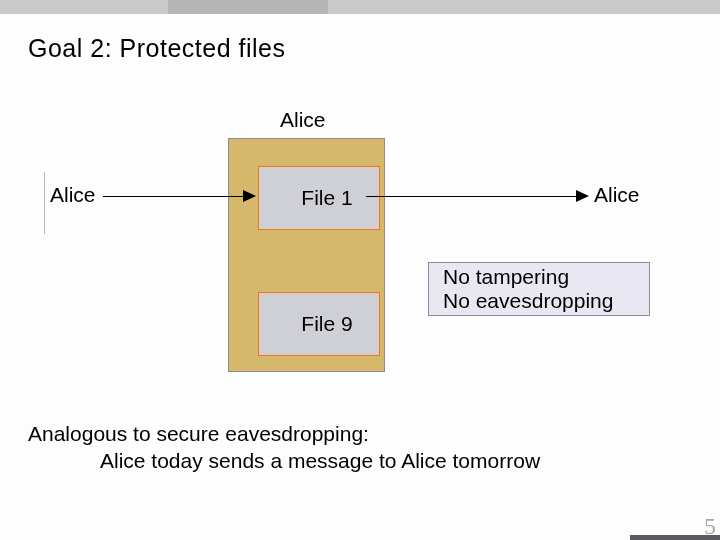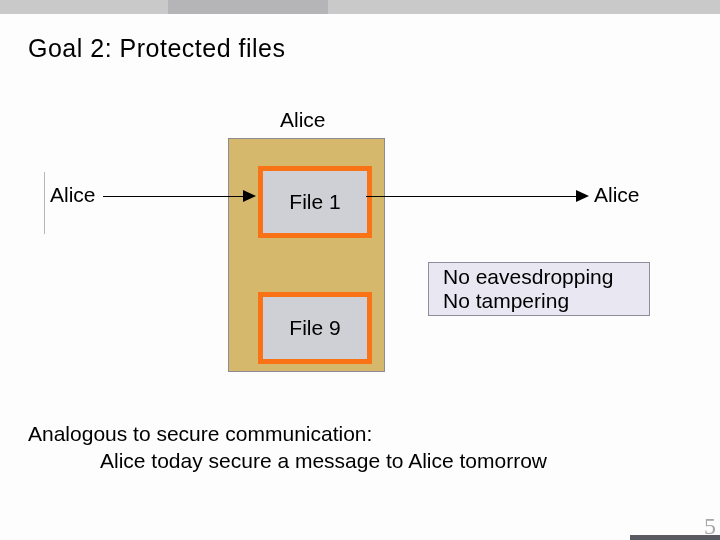--- a/index.html
+++ b/index.html
@@ -28,23 +28,24 @@
     font-size:21px;
   }
   .disk-box{
     position:absolute;left:228px;top:138px;width:155px;height:232px;
     background:#d6b86d;
     border:1px solid #8c8c92;
   }
   .file-box{
     position:absolute;width:104px;height:62px;
     background:#cfcfd6;
-    border:5px solid #f97316;
+    border:1px solid #f97316;
     display:flex;align-items:center;justify-content:center;
     font-size:21px;
+    padding-left:16px;
   }
   .file1{left:258px;top:166px;}
   .file2{left:258px;top:292px;}
 
   .alice-left{
     position:absolute;left:50px;top:183px;font-size:21px;
   }
   .alice-right{
     position:absolute;left:594px;top:183px;font-size:21px;
   }
@@ -110,23 +111,23 @@
 <div class="disk-box"></div>
 <div class="file-box file1">File 1</div>
 <div class="file-box file2">File 9</div>
 
 <div class="arrow-line arr1"></div>
 <div class="arrow-head-r arr1h"></div>
 <div class="arrow-line arr2"></div>
 <div class="arrow-head-r arr2h"></div>
 
 <div class="callout">
+  <div>No tampering</div>
   <div>No eavesdropping</div>
-  <div>No tampering</div>
 </div>
 
 <div class="body-text">
-  <span>Analogous to secure communication:</span><br>
-  <span class="body-indent">Alice today secure a message to Alice tomorrow</span>
+  <span>Analogous to secure eavesdropping:</span><br>
+  <span class="body-indent">Alice today sends a message to Alice tomorrow</span>
 </div>
 
 <div class="corner-bar"></div>
 <div class="corner">5</div>
 
 </body></html>

